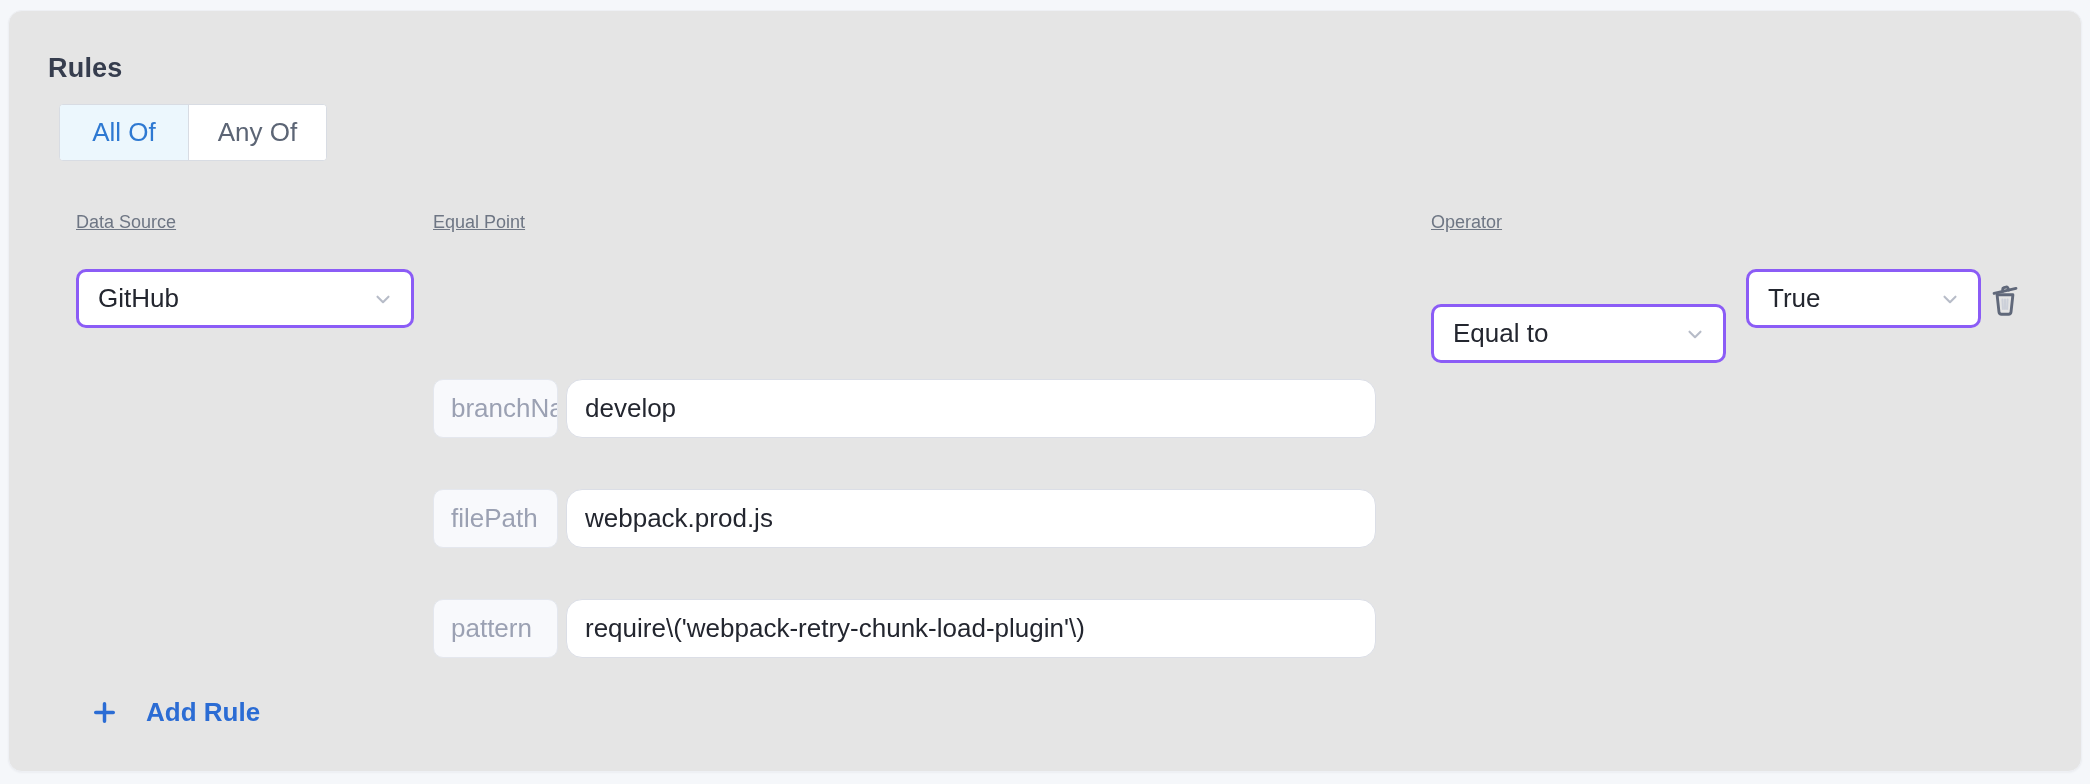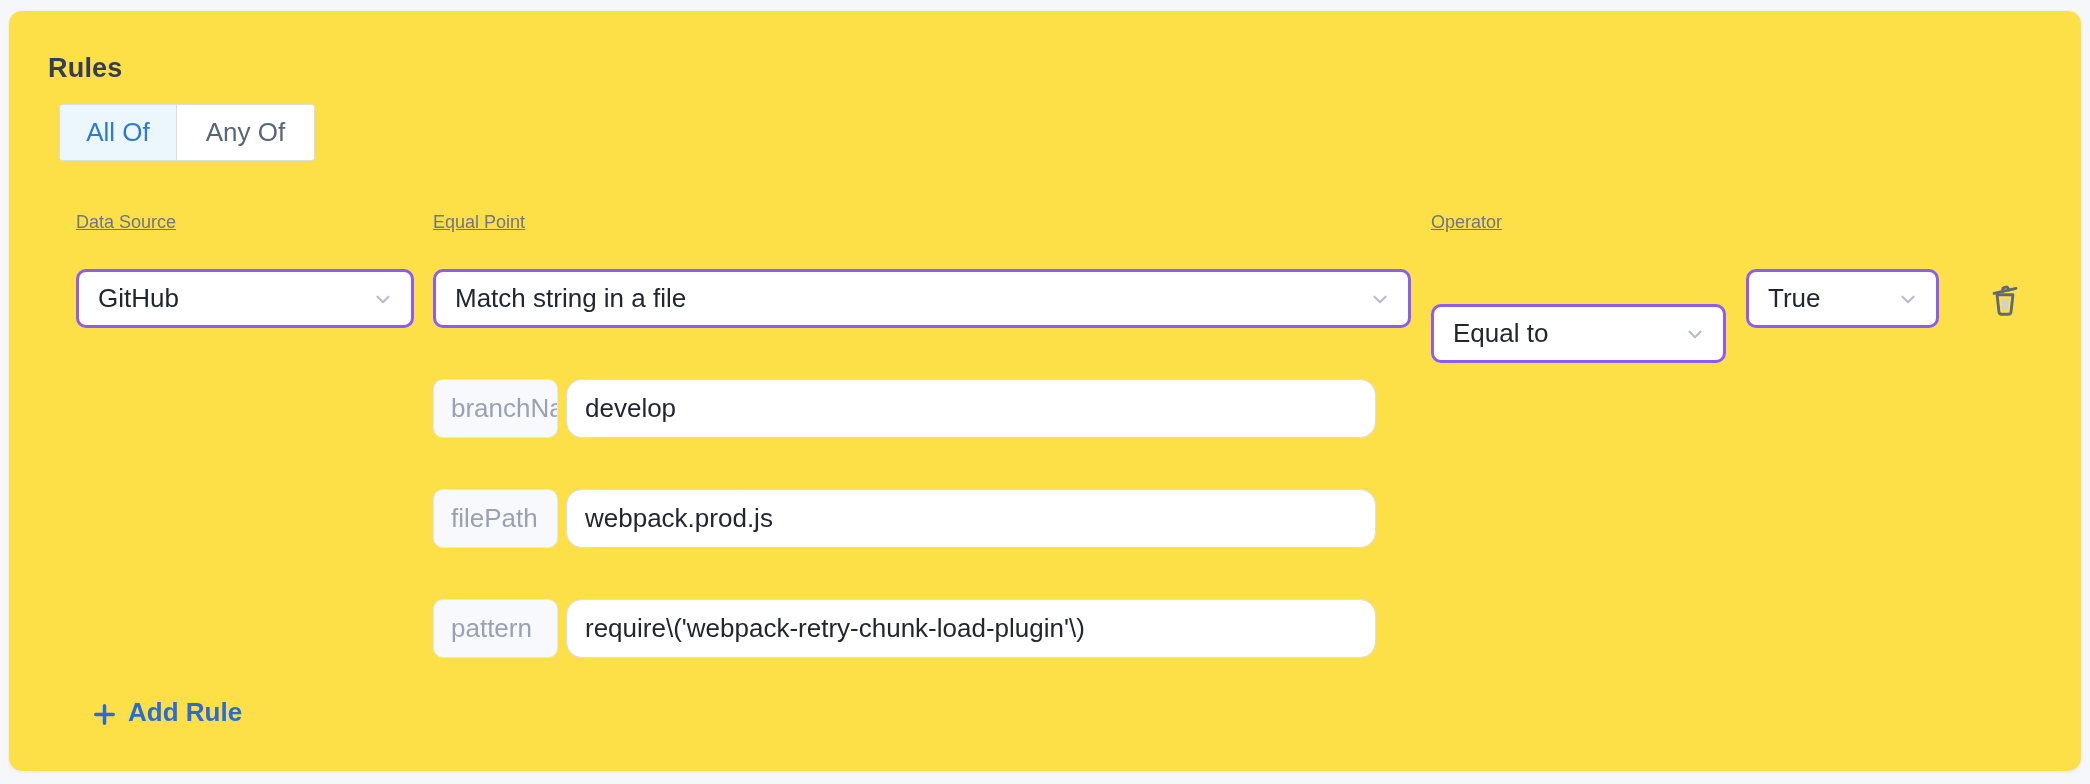--- a/index.html
+++ b/index.html
@@ -8,21 +8,21 @@
 
   .page {
     position:relative;
     width:2090px; height:784px;
     background:#f5f7fa;
     overflow:hidden;
   }
   .card {
     position:absolute; left:8px; top:10px;
     width:2074px; height:762px;
-    background:#fde047;
+    background:#e5e5e5;
     border:1px solid #eef0f4;
     border-radius:14px;
     box-shadow:0 1px 2px rgba(16,24,40,.04);
   }
 
   .section-title {
     position:absolute; left:39px; top:42px;
     font-size:27px; font-weight:600; color:#363d4e;
     letter-spacing:.2px;
   }
@@ -32,21 +32,21 @@
     position:absolute; left:50px; top:93px;
     display:flex; height:57px;
     border:1px solid #d8dce3; border-radius:4px;
     overflow:hidden; background:#fff;
   }
   .toggle-btn {
     height:100%; border:none; background:#fff;
     font-family:inherit; font-size:26px; color:#5c6575;
     cursor:pointer; padding:0;
   }
-  .toggle-btn.first { width:116px; }
+  .toggle-btn.first { width:128px; }
   .toggle-btn.second { width:138px; border-left:1px solid #d8dce3; }
   .toggle-btn.selected { background:#ecf7fd; color:#2e79d2; }
 
   
   .field-label {
     position:absolute; top:196px;
     font-size:18px; color:#6e7684; line-height:30px;text-decoration:underline;
   }
   .lbl-ds { left:67px; }
   .lbl-dp { left:424px; }
@@ -56,21 +56,21 @@
   .select {
     position:absolute; top:258px; height:59px;
     border:3px solid #8b5cf6; border-radius:10px;
     background:#fff; display:flex; align-items:center;
     justify-content:space-between; padding:0 17px 0 19px;
     cursor:pointer;
   }
   .sel-ds  { left:67px;   width:338px; }
   .sel-dp  { left:424px;  width:978px; }
   .sel-op  { left:1422px; width:295px;margin-top:35px; }
-  .sel-val { left:1737px; width:193px; }
+  .sel-val { left:1737px; width:235px; }
   .select .sel-text {
     font-size:26px; color:#23262f; white-space:nowrap;
     overflow:hidden; text-overflow:ellipsis;
   }
   .chev { display:flex; align-items:center; flex:none; margin-left:10px; }
 
   
   .trash-btn {
     position:absolute; left:1972px; top:264px;
     width:48px; height:48px;
@@ -90,21 +90,21 @@
   .param-input {
     position:absolute; left:133px; top:0; width:810px; height:59px;
     border:1px solid #dbdee6; border-radius:16px; background:#fff;
     padding:0 18px; font-family:inherit; font-size:26px; color:#23262f;
     outline:none;
   }
 
   
   .add-rule {
     position:absolute; left:76px; top:680px;
-    display:flex; align-items:flex-end; gap:10px;
+    display:flex; align-items:center; gap:28px;
     background:none; border:none; cursor:pointer;
     color:#2b6cd4; font-family:inherit;
     font-size:26px; font-weight:700; padding:6px;
   }
 </style>
 </head>
 <body>
 
 <div class="page">
   <div class="card">
@@ -122,28 +122,20 @@
 
     <div class="select sel-ds">
       <span class="sel-text">GitHub</span>
       <span class="chev">
         <svg width="22" height="22" viewBox="0 0 24 24" fill="none">
           <path d="M6 9.5 L12 15.5 L18 9.5" stroke="#b7bcc8" stroke-width="2.3" stroke-linecap="round" stroke-linejoin="round"></path>
         </svg>
       </span>
     </div>
 
-    <div class="select sel-dp">
-      <span class="sel-text">Match string in a file</span>
-      <span class="chev">
-        <svg width="22" height="22" viewBox="0 0 24 24" fill="none">
-          <path d="M6 9.5 L12 15.5 L18 9.5" stroke="#b7bcc8" stroke-width="2.3" stroke-linecap="round" stroke-linejoin="round"></path>
-        </svg>
-      </span>
-    </div>
 
     <div class="select sel-op">
       <span class="sel-text">Equal to</span>
       <span class="chev">
         <svg width="22" height="22" viewBox="0 0 24 24" fill="none">
           <path d="M6 9.5 L12 15.5 L18 9.5" stroke="#b7bcc8" stroke-width="2.3" stroke-linecap="round" stroke-linejoin="round"></path>
         </svg>
       </span>
     </div>
 

